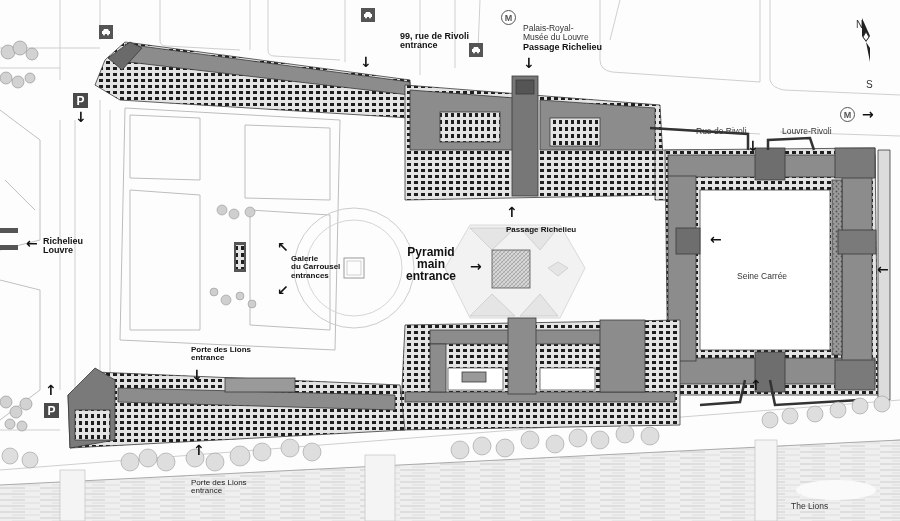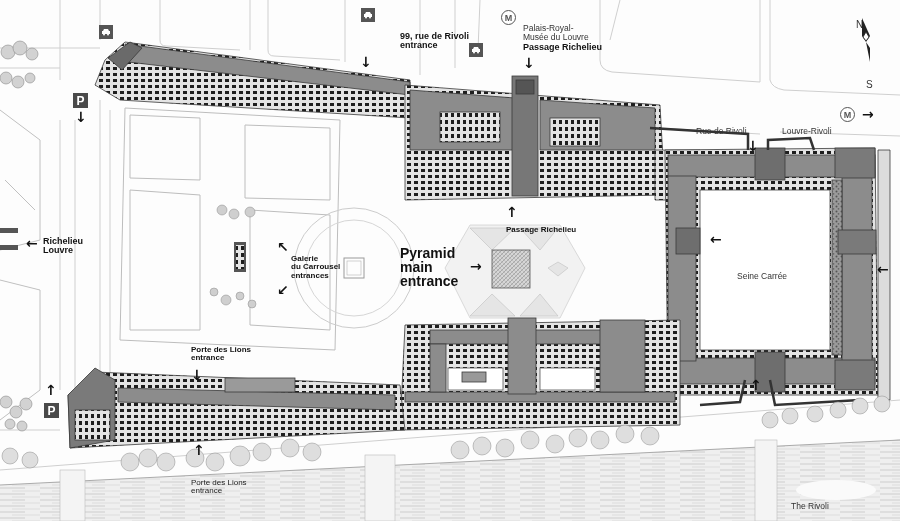--- a/index.html
+++ b/index.html
@@ -2,21 +2,21 @@
 <html><head>
 <meta charset="utf-8">
 <style>
   html, body { margin: 0; padding: 0; background: #ffffff; }
   body { width: 900px; height: 521px; overflow: hidden; position: relative; font-family: "Liberation Sans", sans-serif; }
   #map { position: absolute; left: 0; top: 0; width: 900px; height: 521px; background: #fdfdfd; }
   svg.base { position: absolute; left: 0; top: 0; }
   .lbl { position: absolute; color: #111; font-family: "Liberation Sans", sans-serif; line-height: 1.05; white-space: nowrap; }
   .lbl.bold { font-weight: bold; font-size: 9px; }
   .lbl.reg { font-size: 8.5px; color: #333; margin-top: 16px; }
-  .lbl.big { font-weight: bold; font-size: 14px; line-height: 1.0; color: #111; text-align: left; }
+  .lbl.big { font-weight: bold; font-size: 12px; line-height: 1.0; color: #111; text-align: center; }
   .arrow { position: absolute; font-size: 14px; font-weight: bold; color: #111; line-height: 1; font-family: "DejaVu Sans", sans-serif; }
   .sq-icon { position: absolute; width: 14px; height: 14px; background: #555; color: #fff; display: flex; align-items: center; justify-content: center; font-size: 10px; font-weight: bold; font-family: "DejaVu Sans", sans-serif; }
   .sq-icon.parking { width: 15px; height: 15px; background: #4a4a4a; font-family: "Liberation Sans", sans-serif; font-size: 12px; }
   .metro { position: absolute; width: 13px; height: 13px; border: 1.5px solid #555; border-radius: 50%; color: #555; font-size: 9px; font-weight: bold; display: flex; align-items: center; justify-content: center; font-family: "Liberation Sans", sans-serif; background: #fff; }
   .compass { position: absolute; left: 852px; top: 4px; width: 30px; height: 72px; }
 </style>
 </head>
 <body>
 
 <div id="map">
@@ -273,21 +273,21 @@
   <div class="lbl reg" style="left:523px;top:8px;">
     <div>Palais-Royal-</div>
     <div>Musée du Louvre</div>
   </div>
 
   <span class="lbl reg" style="left:782px;top:111px;">Louvre-Rivoli</span>
   <div class="metro" style="left:840px;top:107px;">M</div>
   <span class="arrow" style="left:862px;top:107px;">→</span>
 
   <span class="lbl reg" style="left:696px;top:111px;">Rue de Rivoli</span>
-  <span class="lbl reg" style="left:791px;top:486px;">The Rivoli</span>
+  <span class="lbl reg" style="left:791px;top:486px;">The Lions</span>
 
   <div class="lbl bold" style="left:360px;top:32px;margin-left:40px;">
     <div>99, rue de Rivoli</div>
     <div>entrance</div>
   </div>
   <span class="arrow" style="left:360px;top:55px;">↓</span>
 
   <span class="lbl bold" style="left:523px;top:43px;">Passage Richelieu</span>
   <span class="arrow" style="left:523px;top:56px;">↓</span>
 

